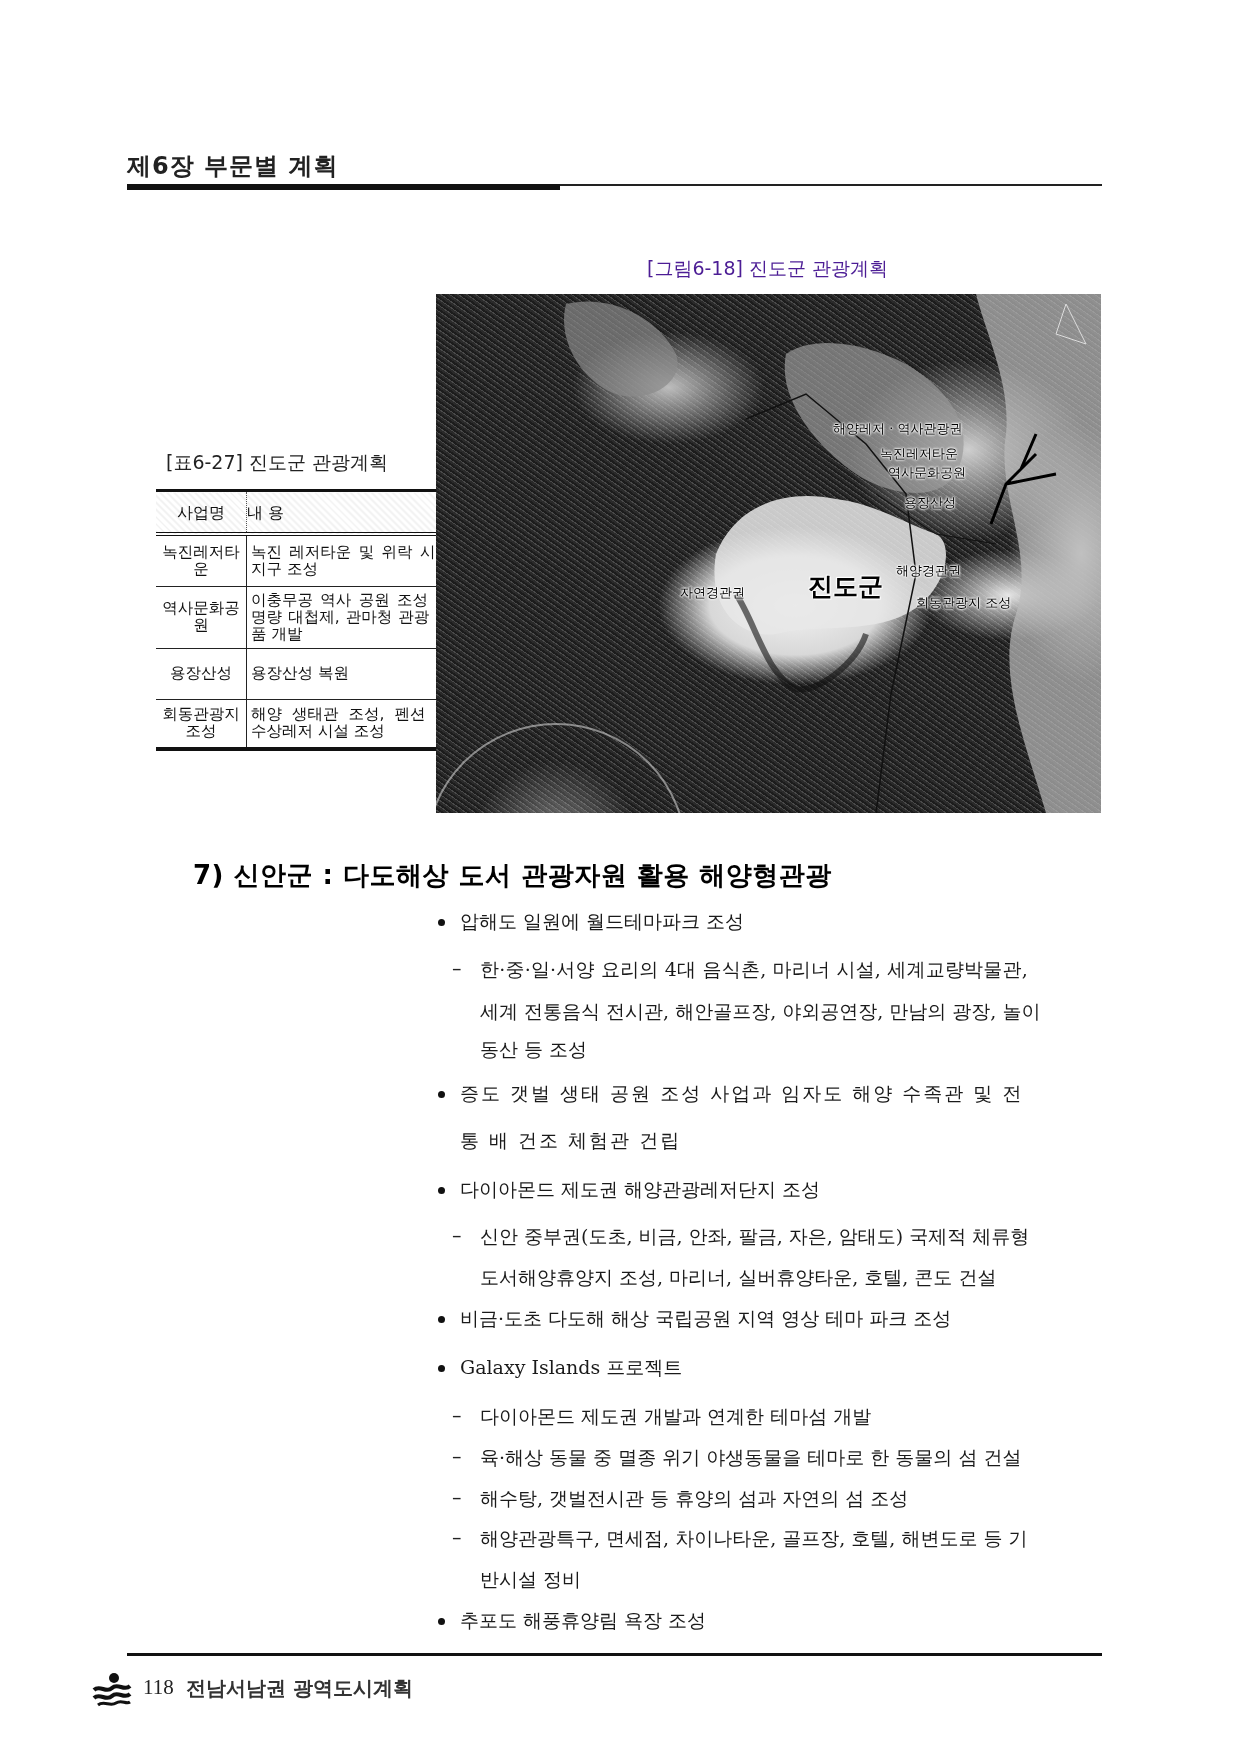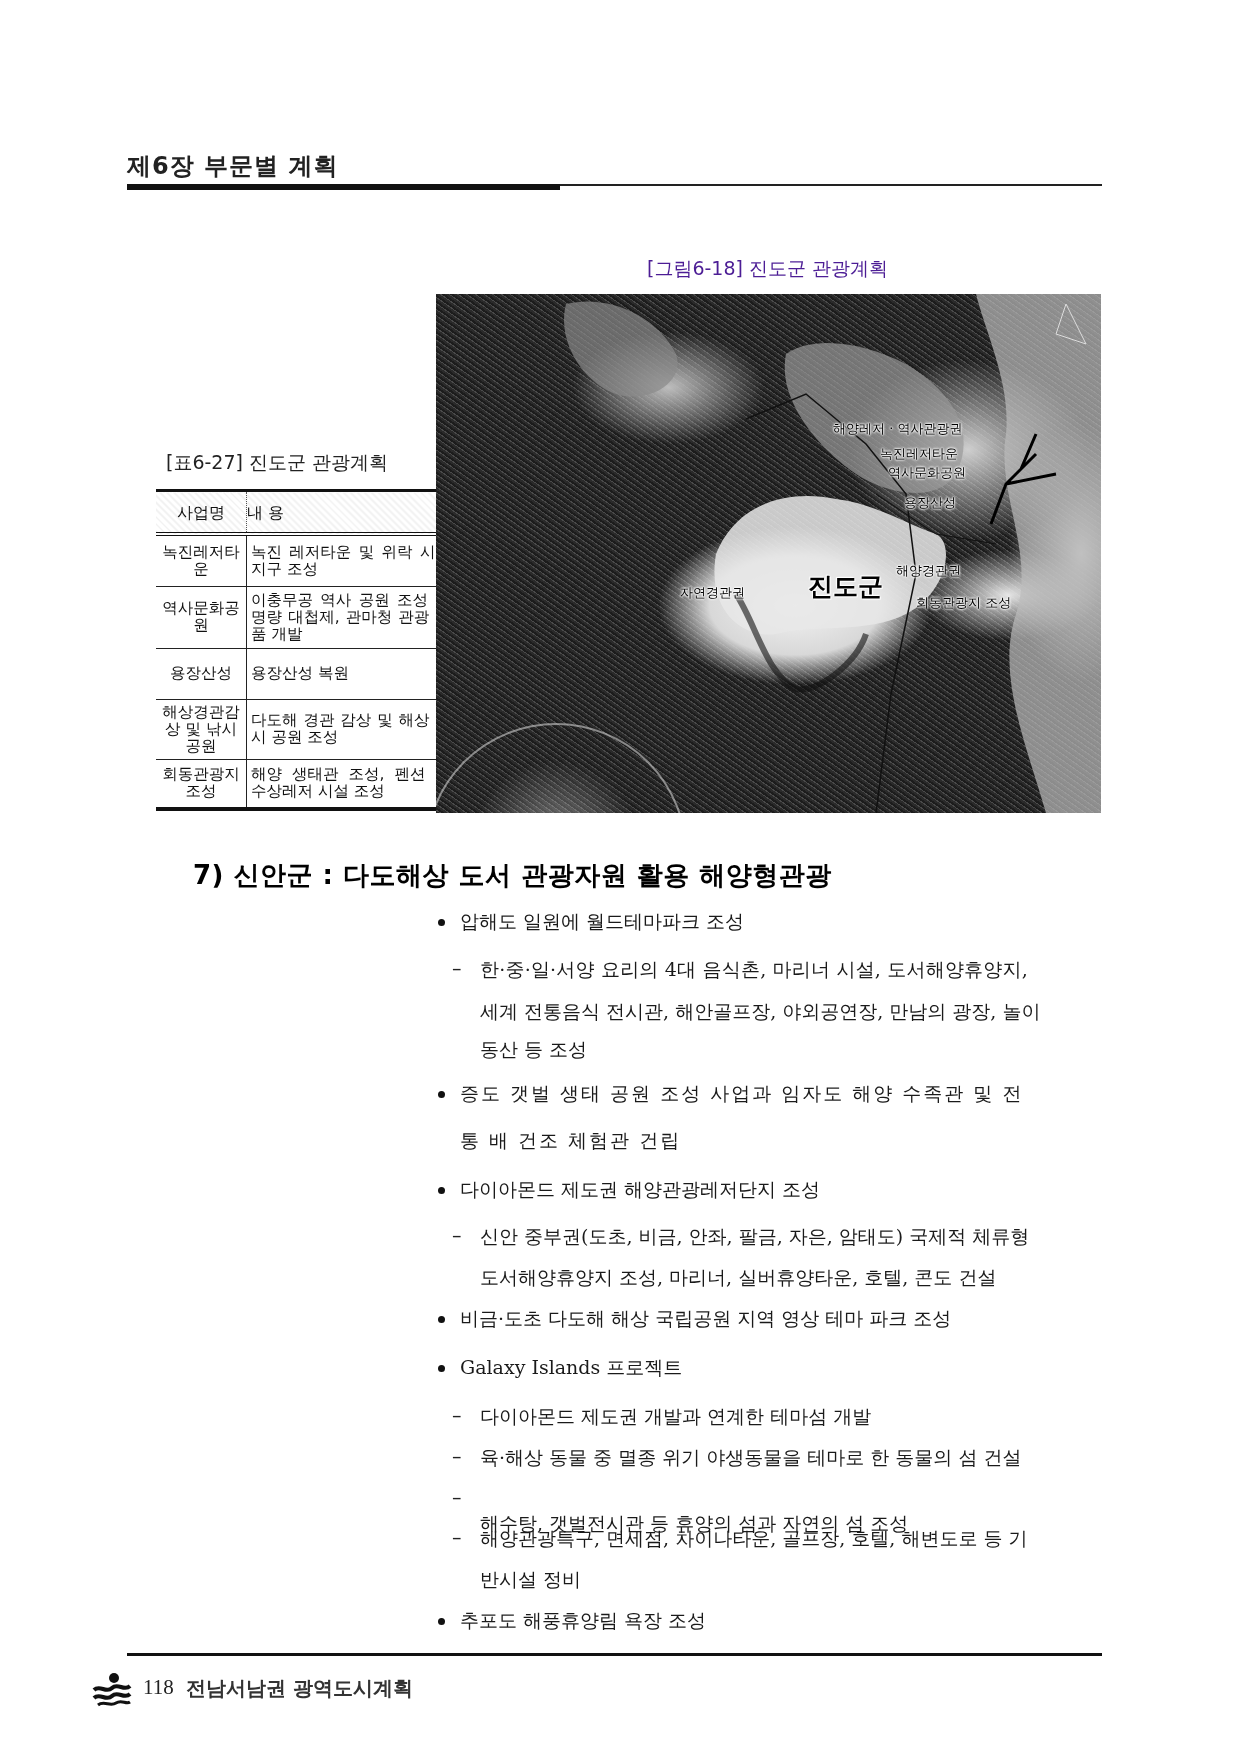--- a/index.html
+++ b/index.html
@@ -83,24 +83,20 @@
       <td class="c2">녹진 레저타운 및 위락 시설 지구 조성</td>
     </tr>
     <tr style="height:62px">
       <td class="c1">역사문화공원</td>
       <td class="c2">이충무공 역사 공원 조성 및 명량 대첩제, 관마청 관광 상품 개발</td>
     </tr>
     <tr style="height:51px">
       <td class="c1">용장산성</td>
       <td class="c2">용장산성 복원</td>
     </tr>
-    <tr style="height:60px">
-      <td class="c1">해상경관감상 및 낚시공원</td>
-      <td class="c2">다도해 경관 감상 및 해상 낚시 공원 조성</td>
-    </tr>
     <tr style="height:50px">
       <td class="c1">회동관광지 조성</td>
       <td class="c2">해양 생태관 조성, 펜션 및 수상레저 시설 조성</td>
     </tr>
   </tbody>
 </table>
 
 <div class="abs fig-caption">[그림6-18] 진도군 관광계획</div>
 <div class="abs map">
   <svg class="map-svg" width="665" height="519" viewBox="0 0 665 519">
@@ -130,21 +126,21 @@
   <span class="map-label" style="left:480px; top:300px; font-size:13px;">회동관광지 조성</span>
 </div>
 
 <div class="abs section-heading">7) 신안군 : 다도해상 도서 관광자원 활용 해양형관광</div>
 
 <div>
   <span class="bullet-dot" style="left:438px; top:919px;"></span>
   <div class="line" style="left:460px; top:909px;">압해도 일원에 월드테마파크 조성</div>
 
   <span class="dash" style="left:452px; top:957px;">–</span>
-  <div class="line" style="left:480px; top:957px; letter-spacing:0.2px;">한·중·일·서양 요리의 4대 음식촌, 마리너 시설, 도서해양휴양지,</div>
+  <div class="line" style="left:480px; top:957px; letter-spacing:0.2px;">한·중·일·서양 요리의 4대 음식촌, 마리너 시설, 세계교량박물관,</div>
   <div class="line" style="left:480px; top:999px;">세계 전통음식 전시관, 해안골프장, 야외공연장, 만남의 광장, 놀이</div>
   <div class="line" style="left:480px; top:1037px;">동산 등 조성</div>
 
   <span class="bullet-dot" style="left:438px; top:1091px;"></span>
   <div class="line" style="left:460px; top:1081px; letter-spacing:2px;">증도 갯벌 생태 공원 조성 사업과 임자도 해양 수족관 및 전</div>
   <div class="line" style="left:460px; top:1128px; letter-spacing:2px;">통 배 건조 체험관 건립</div>
 
   <span class="bullet-dot" style="left:438px; top:1187px;"></span>
   <div class="line" style="left:460px; top:1177px;">다이아몬드 제도권 해양관광레저단지 조성</div>
 
@@ -158,21 +154,21 @@
   <span class="bullet-dot" style="left:438px; top:1365px;"></span>
   <div class="line" style="left:460px; top:1355px;">Galaxy Islands 프로젝트</div>
 
   <span class="dash" style="left:452px; top:1404px;">–</span>
   <div class="line" style="left:480px; top:1404px;">다이아몬드 제도권 개발과 연계한 테마섬 개발</div>
 
   <span class="dash" style="left:452px; top:1445px;">–</span>
   <div class="line" style="left:480px; top:1445px;text-align:center;">육·해상 동물 중 멸종 위기 야생동물을 테마로 한 동물의 섬 건설</div>
 
   <span class="dash" style="left:452px; top:1486px;">–</span>
-  <div class="line" style="left:480px; top:1486px;margin-top:25px;">해수탕, 갯벌전시관 등 휴양의 섬과 자연의 섬 조성</div>
+  <div class="line" style="left:480px; top:1486px;">해수탕, 갯벌전시관 등 휴양의 섬과 자연의 섬 조성</div>
 
   <span class="dash" style="left:452px; top:1526px;">–</span>
   <div class="line" style="left:480px; top:1526px;">해양관광특구, 면세점, 차이나타운, 골프장, 호텔, 해변도로 등 기</div>
   <div class="line" style="left:480px; top:1567px;">반시설 정비</div>
 
   <span class="bullet-dot" style="left:438px; top:1618px;"></span>
   <div class="line" style="left:460px; top:1608px;">추포도 해풍휴양림 욕장 조성</div>
 </div>
 
 <div class="abs footer-rule"></div>

